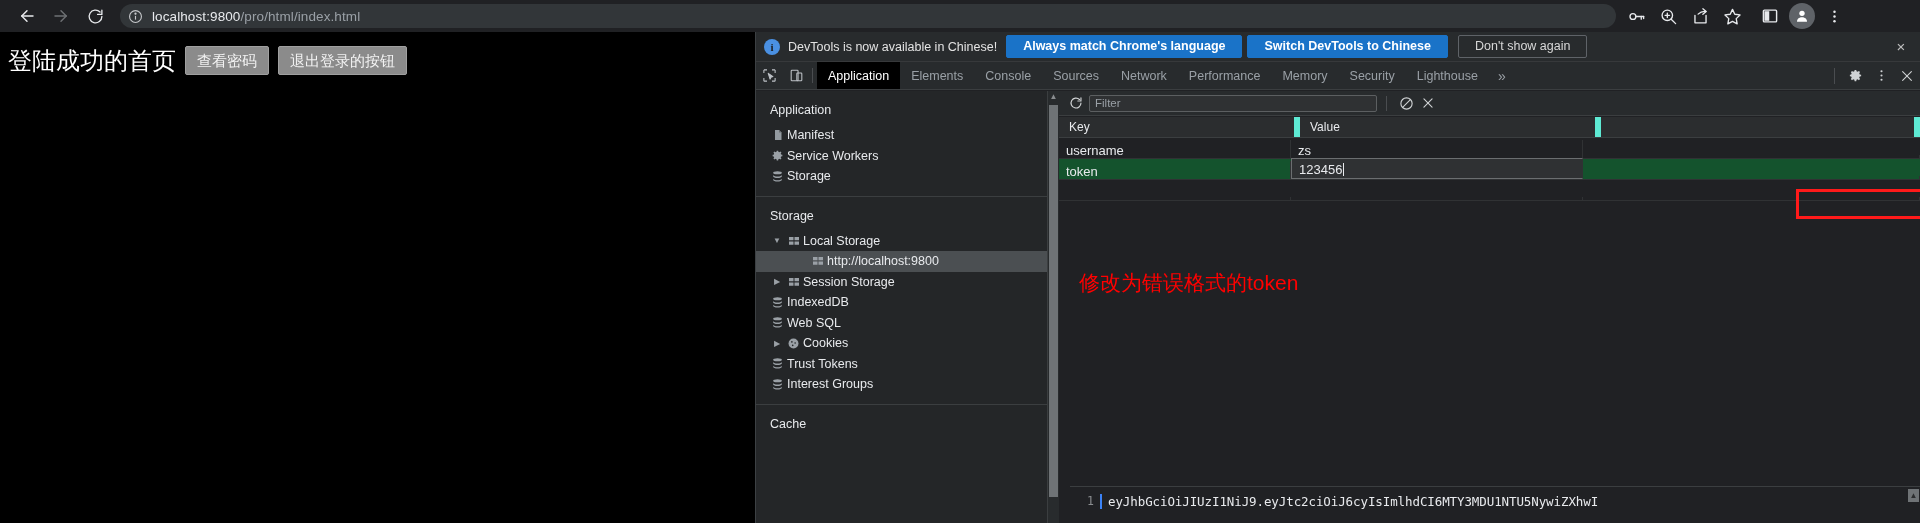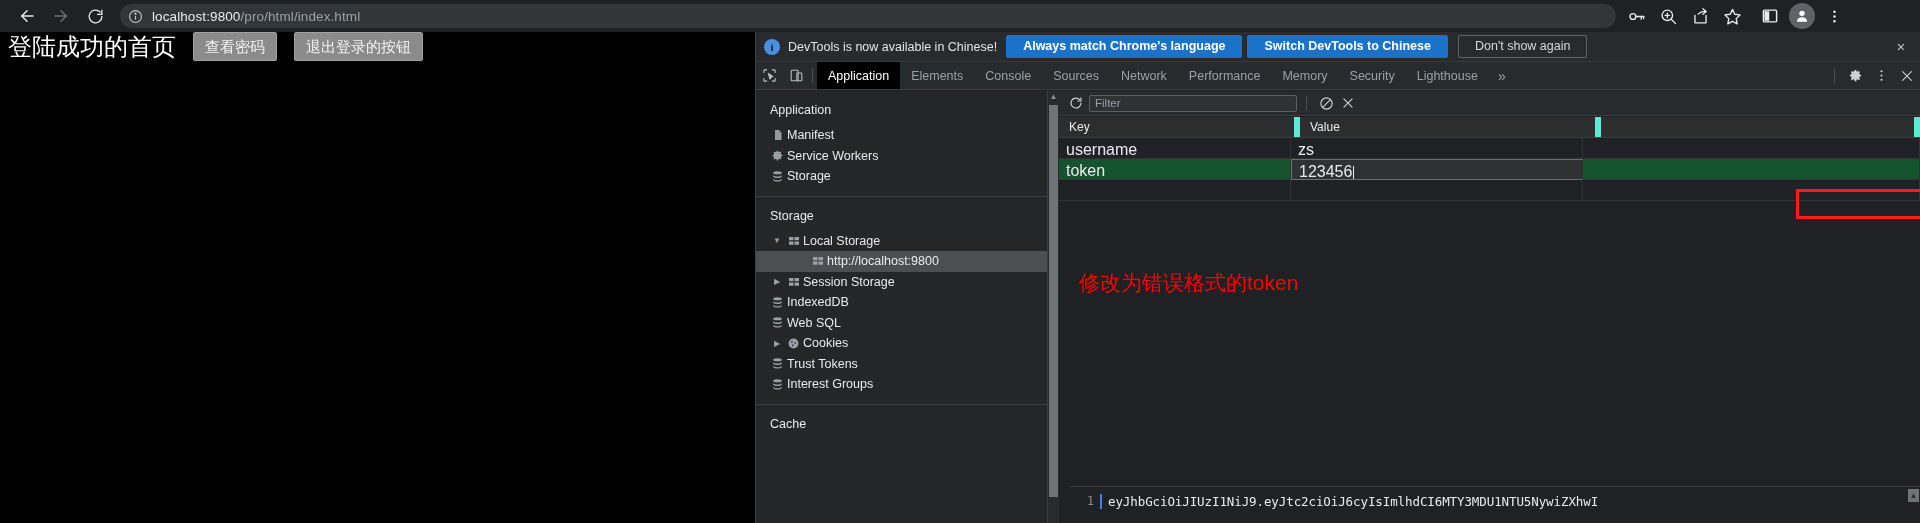--- a/index.html
+++ b/index.html
@@ -72,22 +72,22 @@
   
   .page-viewport {
     position: absolute;
     left: 0; top: 32px;
     width: 755px; height: 491px;
     background: #000000;
     overflow: hidden;
   }
   .page-row {
     display: flex; align-items: center;
-    padding: 0 8px 0 8px;
-    gap: 8px;
+    padding: 14px 8px 0 8px;
+    gap: 0;
   }
   .page-title {
     font-size: 24px;
     color: #ffffff;
     font-weight: 400;
     white-space: nowrap;
     margin-right: 9px;
     line-height: 1;
   }
   .page-btn {
@@ -285,21 +285,21 @@
     border-bottom: 1px solid #3b3e40;
     display: flex; align-items: center;
     padding-left: 6px;
   }
   .sp-refresh {
     width: 22px; height: 22px;
     display: flex; align-items: center; justify-content: center;
     color: #cfd2d4;
   }
   .sp-filter {
-    width: 208px; height: 17px;
+    width: 288px; height: 17px;
     background: #2f3133;
     border: 1px solid #5c5f61;
     border-radius: 2px;
     font-size: 11.5px;
     color: #9aa0a6;
     padding: 0 5px;
     display: flex; align-items: center;
     margin-left: 2px;
   }
   .sp-sep { width: 1px; height: 15px; background: #4a4d50; margin: 0 8px 0 9px; }
@@ -319,23 +319,24 @@
     color: #e8eaed;
   }
   .kv-header .col {
     padding: 3px 0 0 1px;
     border-right: 6px solid #5eead4;
     margin-left: 9px;
   }
   .kv-row {
     display: flex;
     height: 21px;
-    font-size: 16px;
+    font-size: 13px;
     color: #e8eaed;
     border-bottom: 1px solid #303234;
+    align-items: flex-end;
   }
   .kv-row .col {
     padding: 3px 0 0 7px;
     border-right: 1px solid #303234;
     overflow: hidden; white-space: nowrap;
   }
   .kv-row.selected { background: #14532d; }
   .kv-row.empty { border-bottom: 1px solid #303234; }
   .col-key   { width: 232px; flex: 0 0 232px; }
   .col-value { width: 292px; flex: 0 0 292px; }

